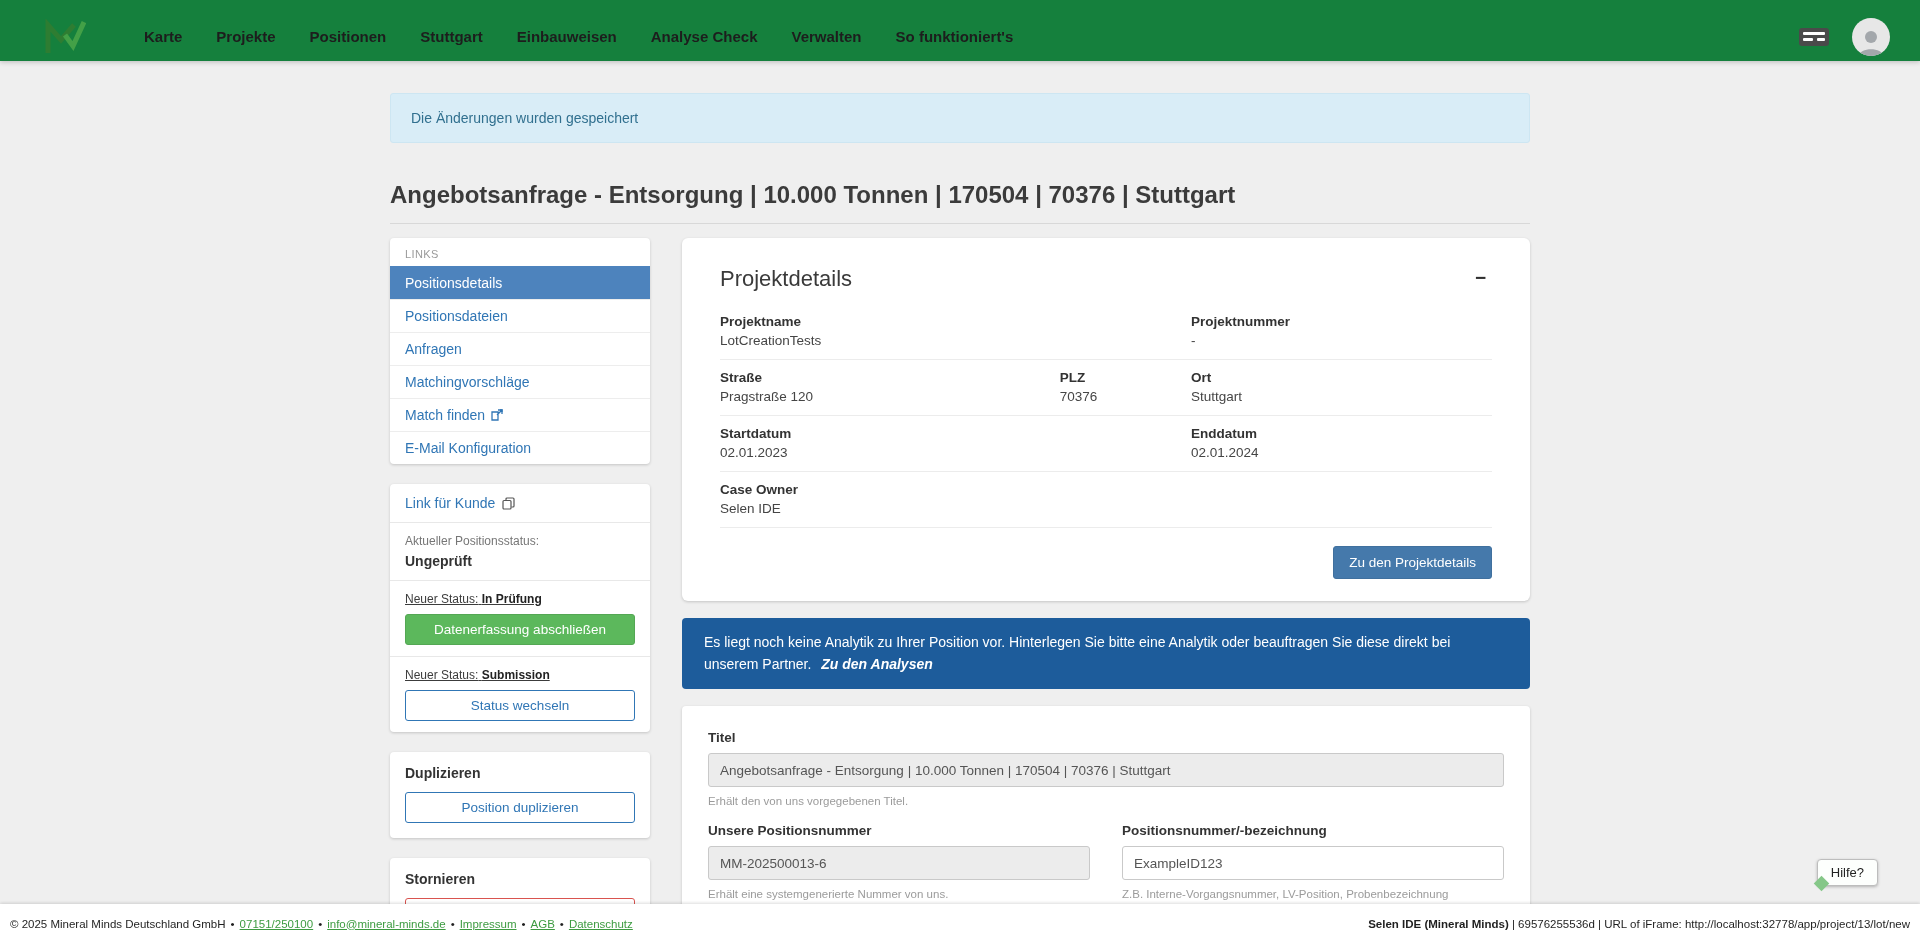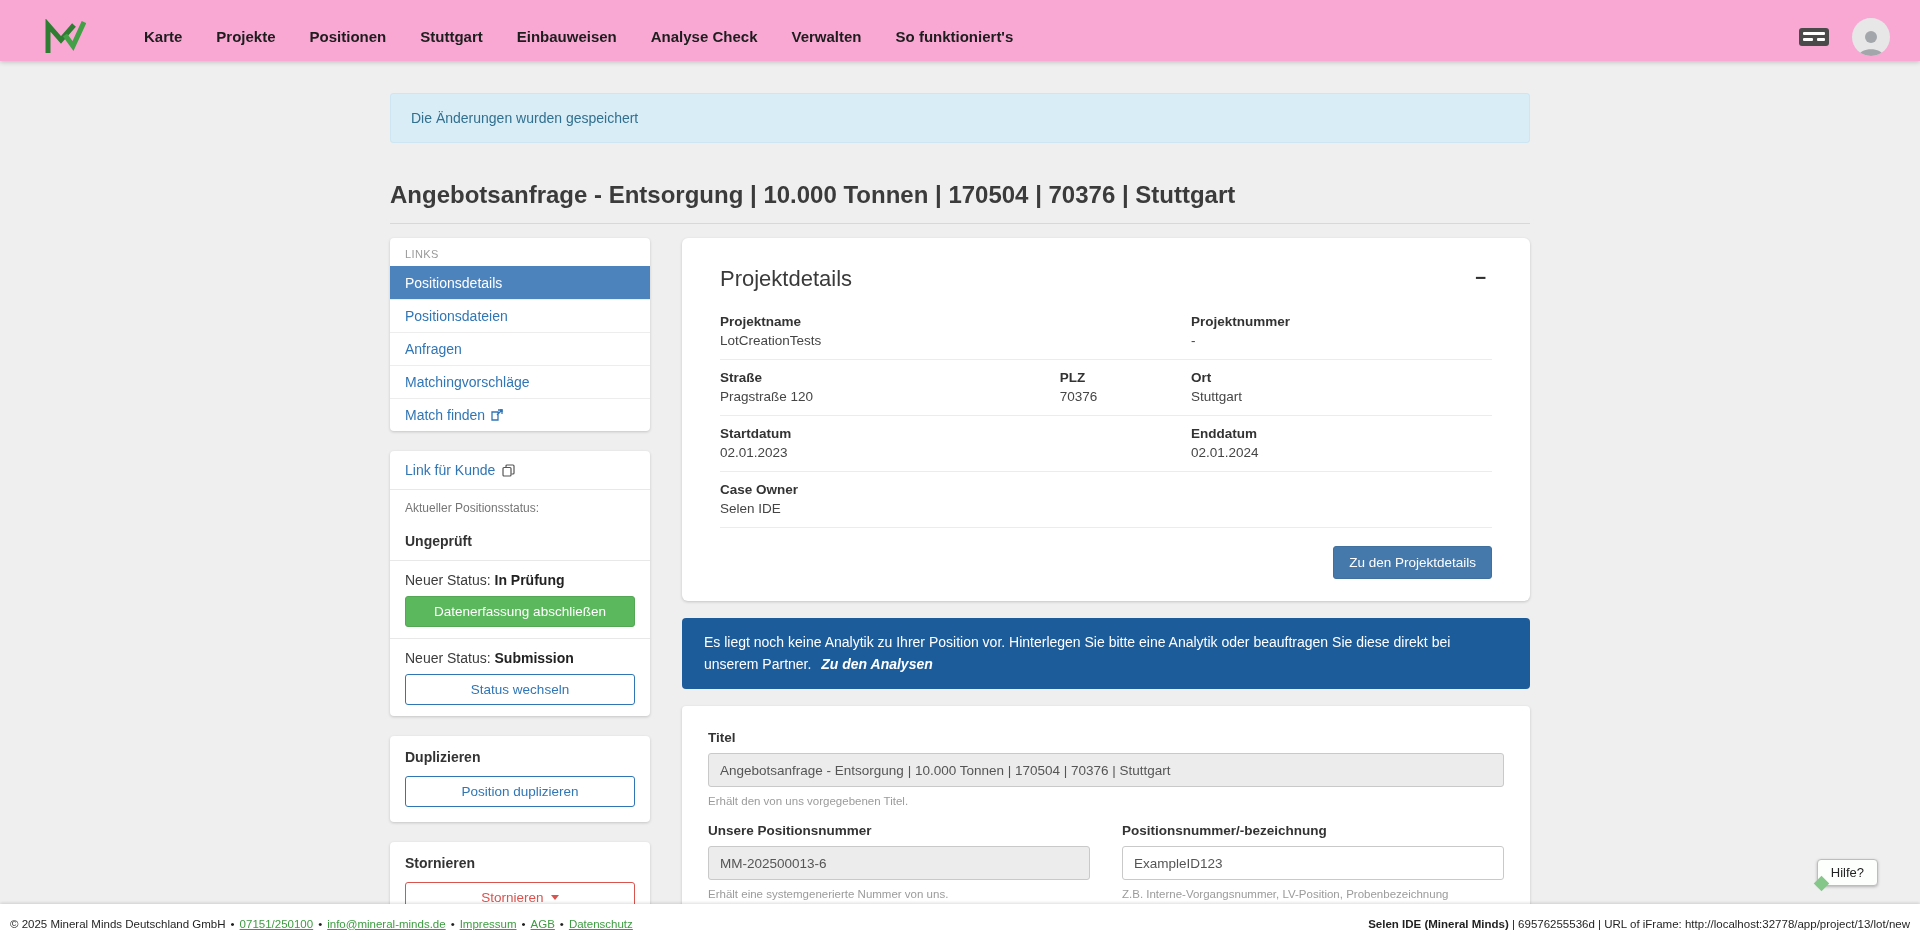--- a/index.html
+++ b/index.html
@@ -1,20 +1,20 @@
 <!DOCTYPE html>
 <html><head>
 <meta charset="utf-8">
 <style>
   * { margin:0; padding:0; box-sizing:border-box; }
   html,body { width:1920px; height:943px; overflow:hidden; }
   body { font-family:"Liberation Sans", sans-serif; background:#efefef; color:#333; }
 
   
-  .navbar { height:61px; background:#f9a8d4; box-shadow:0 1px 5px rgba(0,0,0,.22); display:flex; align-items:center; padding:12px 30px 0 44px; position:relative; z-index:10; }
+  .navbar { height:61px; background:#15803d; box-shadow:0 1px 5px rgba(0,0,0,.22); display:flex; align-items:center; padding:12px 30px 0 44px; position:relative; z-index:10; }
   .brand { margin-right:58px; display:flex; align-items:center; cursor:pointer; }
   .nav-links { display:flex; gap:34px; align-items:center; }
   .nav-item { font-size:15px; font-weight:600; color:#1d1d1d; text-decoration:none; cursor:pointer; white-space:nowrap; }
   .nav-right { margin-left:auto; display:flex; align-items:center; gap:22px; }
   .device-icon { cursor:pointer; display:flex; }
   .avatar { width:38px; height:38px; border-radius:50%; background:#e7e7e7; display:flex; align-items:flex-end; justify-content:center; overflow:hidden; cursor:pointer; }
 
   
   .container { width:1140px; margin:0 auto; }
   .alert-info { margin-top:32px; background:#d9edf7; border:1px solid #cde6f2; color:#31708f; padding:16px 20px; border-radius:3px; font-size:14px; }
@@ -25,23 +25,23 @@
 
   
   .sidebar { width:260px; flex:none; }
   .sidebar .card { margin-bottom:20px; }
   .links-header { padding:10px 15px 6px; font-size:11px; color:#9a9a9a; letter-spacing:.4px; }
   .link-item { display:flex; align-items:center; gap:6px; padding:8px 15px; font-size:14px; color:#3076b5; border-top:1px solid #ededed; cursor:pointer; }
   .link-item.active { background:#4d83bd; color:#fff; border-top-color:#4d83bd; }
   .sec { padding:11px 15px; border-top:1px solid #e8e8e8; }
   .sec:first-child { border-top:none; }
   .customer-link { color:#3076b5; font-size:14px; display:flex; align-items:center; gap:7px; cursor:pointer; }
-  .status-caption { font-size:12px; color:#767676; margin-bottom:18px; }
+  .status-caption { font-size:12px; color:#767676; margin-bottom:5px; }
   .status-value { font-size:14px; font-weight:bold; color:#333; }
-  .new-status-line { font-size:14px; color:#3c3c3c; margin-bottom:8px; }
+  .new-status-line { font-size:12px; color:#3c3c3c; margin-bottom:8px;text-decoration:underline; }
   .new-status-line b { color:#222; }
   .btn { display:block; width:100%; text-align:center; border-radius:3px; font-size:13.5px; padding:7px 18px; cursor:pointer; border:1px solid transparent; font-family:inherit; background:#fff; }
   .btn-green { background:#5cb85c; border-color:#54a754; color:#fff; }
   .btn-outline-blue { border-color:#3076b5; color:#3076b5; }
   .btn-outline-red { border-color:#d9534f; color:#d9534f; display:flex; align-items:center; justify-content:center; gap:7px; }
   .card-pad { padding:13px 15px 15px; }
   .card-title { font-size:14px; font-weight:bold; color:#333; margin-bottom:11px; }
   .caret { width:0; height:0; border-left:4px solid transparent; border-right:4px solid transparent; border-top:5px solid #d9534f; display:inline-block; }
 
   
@@ -146,20 +146,23 @@
         </div>
         <div class="link-item">
           <span>Match finden</span>
           <span>
             <svg class="icon-svg" width="12" height="12" viewBox="0 0 12 12">
               <path d="M1 3 H7 V11 H1 Z M9 1 H11 V3 M11 1 L6 6" fill="none" stroke="#3076b5" stroke-width="1.3"></path>
               <path d="M7 1 H11 V5" fill="none" stroke="#3076b5" stroke-width="1.3"></path>
             </svg>
           </span>
         </div>
+        <div class="link-item">
+          <span>E-Mail Konfiguration</span>
+        </div>
       </div>
 
       <div class="card">
         <div class="sec">
           <a class="customer-link">
             <span>Link für Kunde</span>
             <span>
               <svg class="icon-svg" width="13" height="13" viewBox="0 0 13 13">
                 <rect x="1" y="3.5" width="8" height="8.5" rx="1" fill="none" stroke="#555" stroke-width="1.2"></rect>
                 <path d="M4 3.5 V2 a1 1 0 0 1 1-1 h6 a1 1 0 0 1 1 1 v7 a1 1 0 0 1-1 1 h-1.5" fill="none" stroke="#555" stroke-width="1.2"></path>

